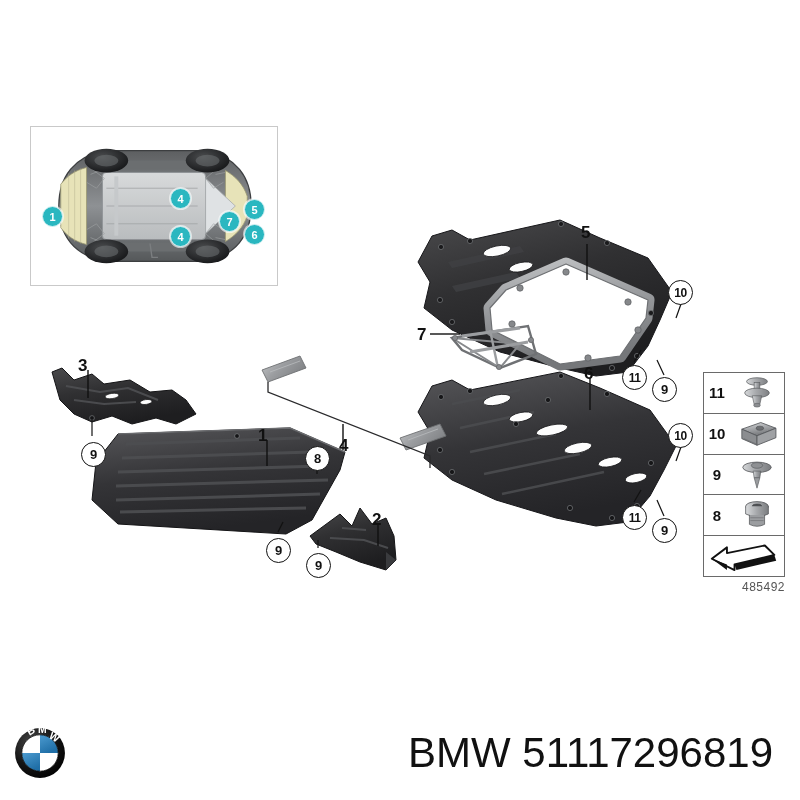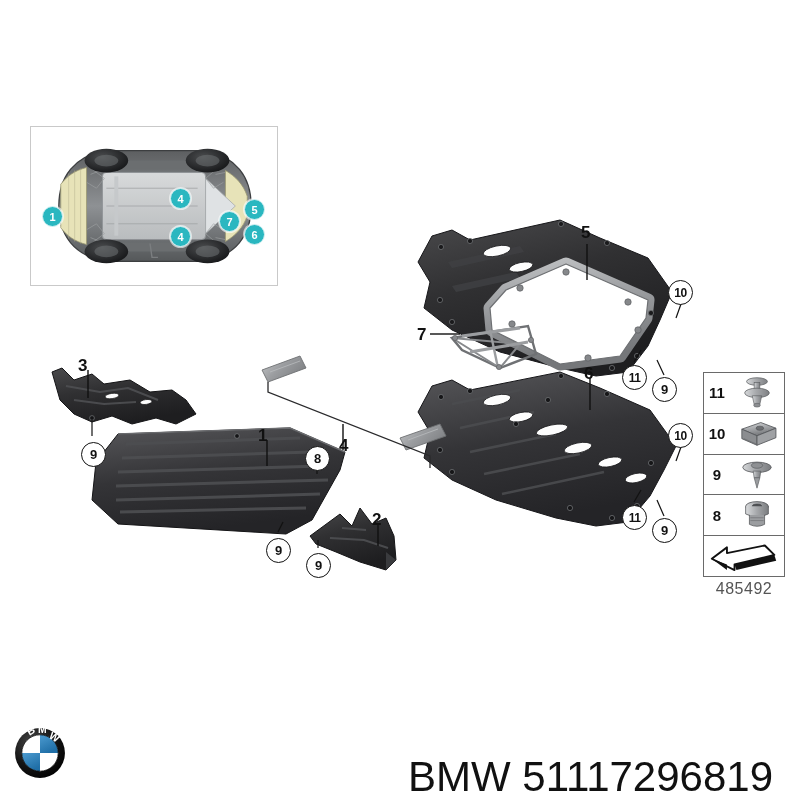--- a/index.html
+++ b/index.html
@@ -55,34 +55,33 @@
     display:flex;align-items:center;box-sizing:border-box;
   }
   .legend .row:last-child{border-bottom:none;}
   .legend .rnum{
     width:26px;text-align:center;font-weight:bold;font-size:15px;color:#111;
     font-family:"Liberation Sans", sans-serif;flex:0 0 26px;
   }
   .legend .rart{flex:1 1 auto;height:100%;position:relative;}
   .legend .rart svg{position:absolute;left:0;top:0;width:100%;height:100%;}
   .drawno{
-    position:absolute;left:703px;top:580px;width:82px;text-align:center;
-    font-size:16px;color:#555;font-family:"Liberation Sans", sans-serif;
+    position:absolute;left:703px;top:580px;width:82px;text-align:right;
+    font-size:12px;color:#555;font-family:"Liberation Sans", sans-serif;
     letter-spacing:.5px;
   }
 
   
   .footer-logo{position:absolute;left:14px;top:727px;width:52px;height:52px;}
   .footer-text{
     position:absolute;left:408px;top:729px;height:48px;
     display:flex;align-items:center;
     font-family:"Liberation Sans", sans-serif;
     font-size:42px;font-weight:normal;color:#111;letter-spacing:0px;
     white-space:nowrap;
-    margin-top:24px;
   }
 </style>
 </head>
 <body>
 
 <div id="sheet">
 
   <div class="thumb-frame">
     <svg viewBox="0 0 248 160" preserveAspectRatio="none" style="position:absolute;left:0;top:0;width:100%;height:100%;">
       <defs>

